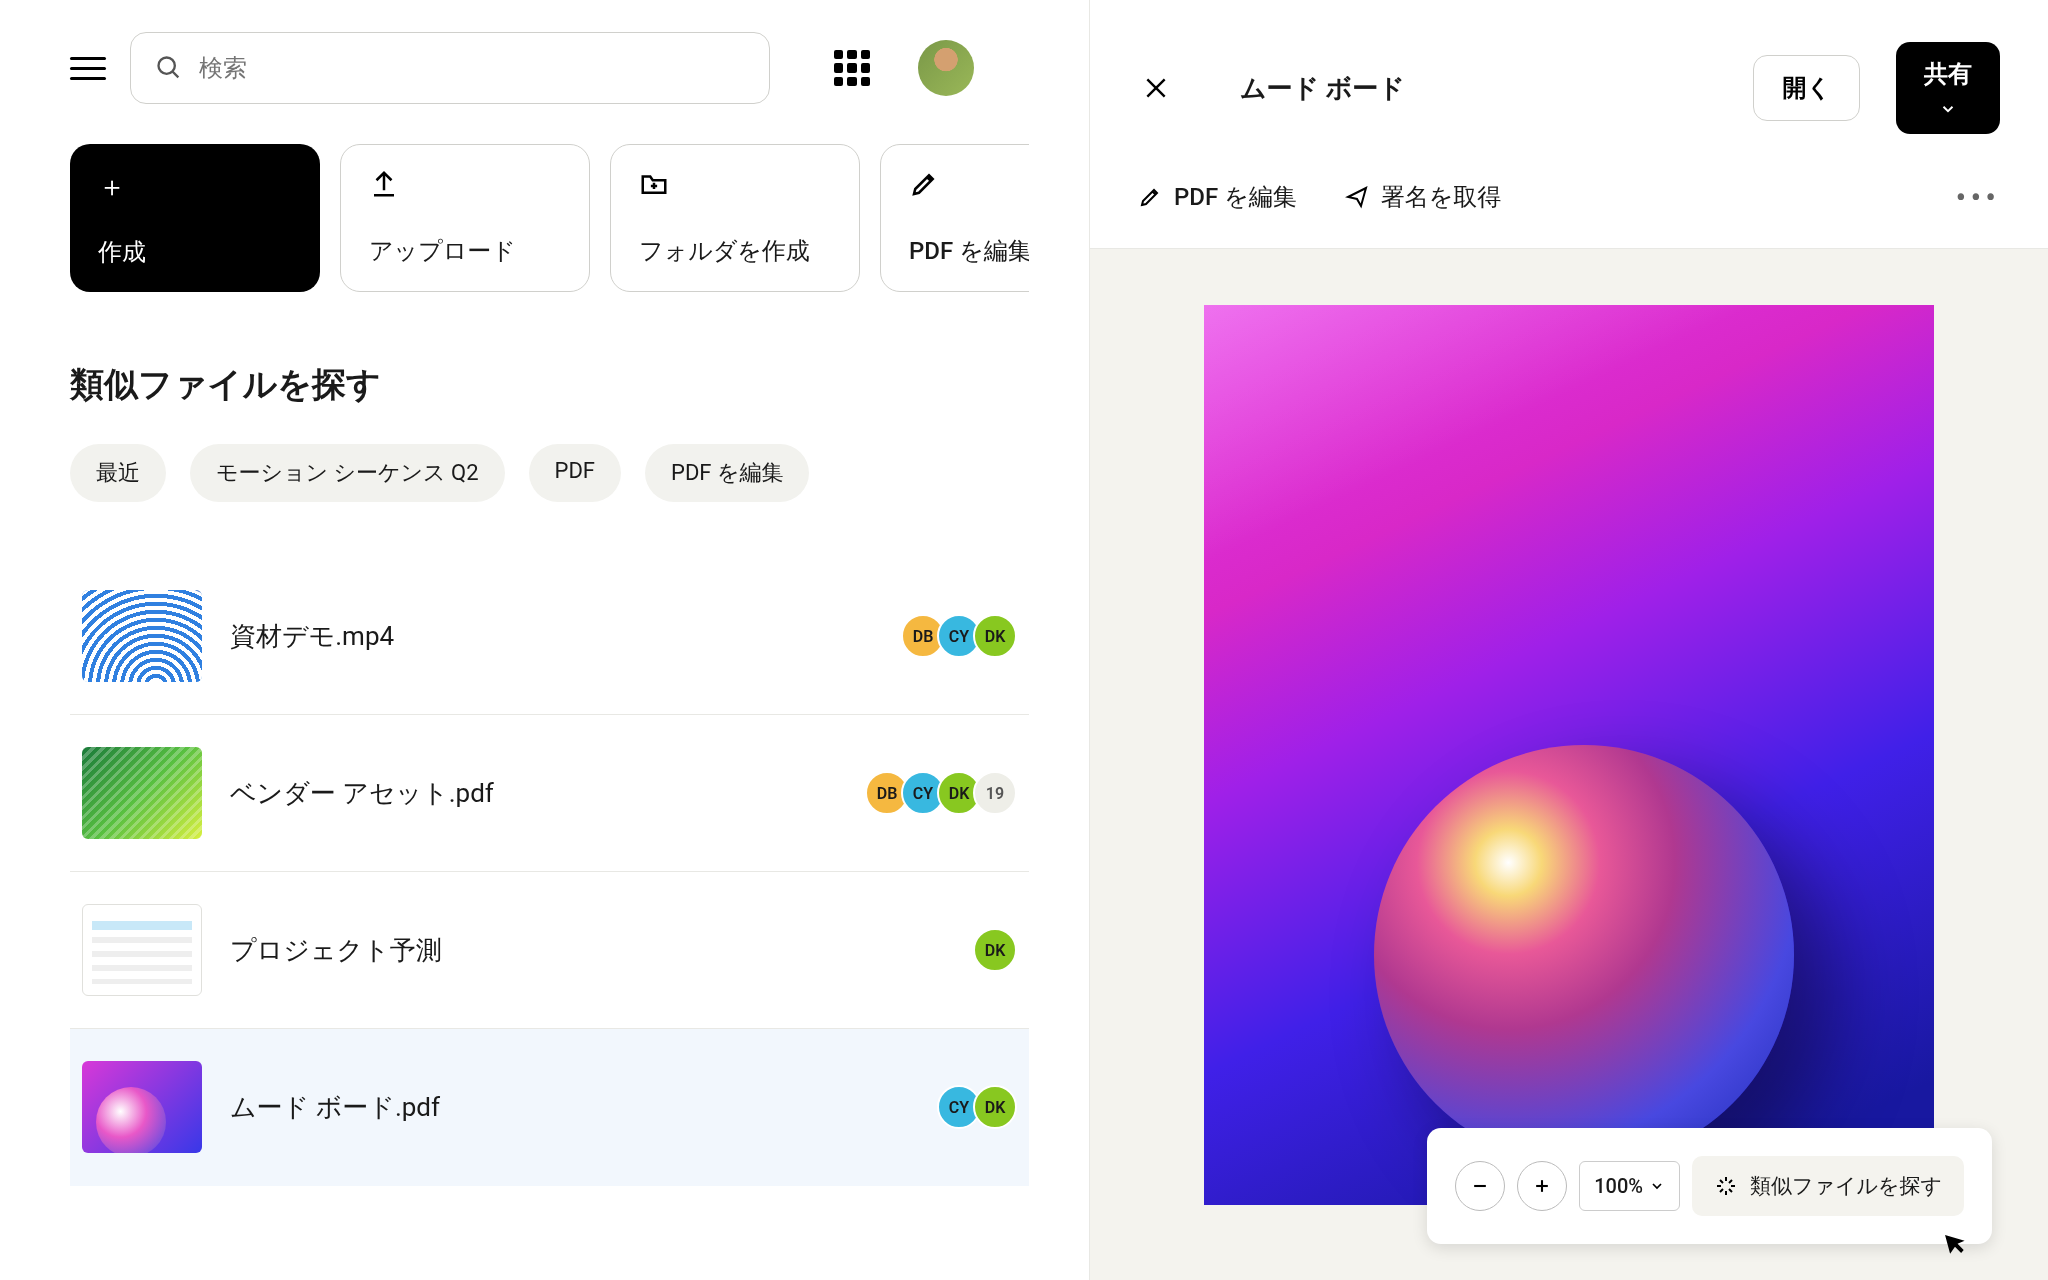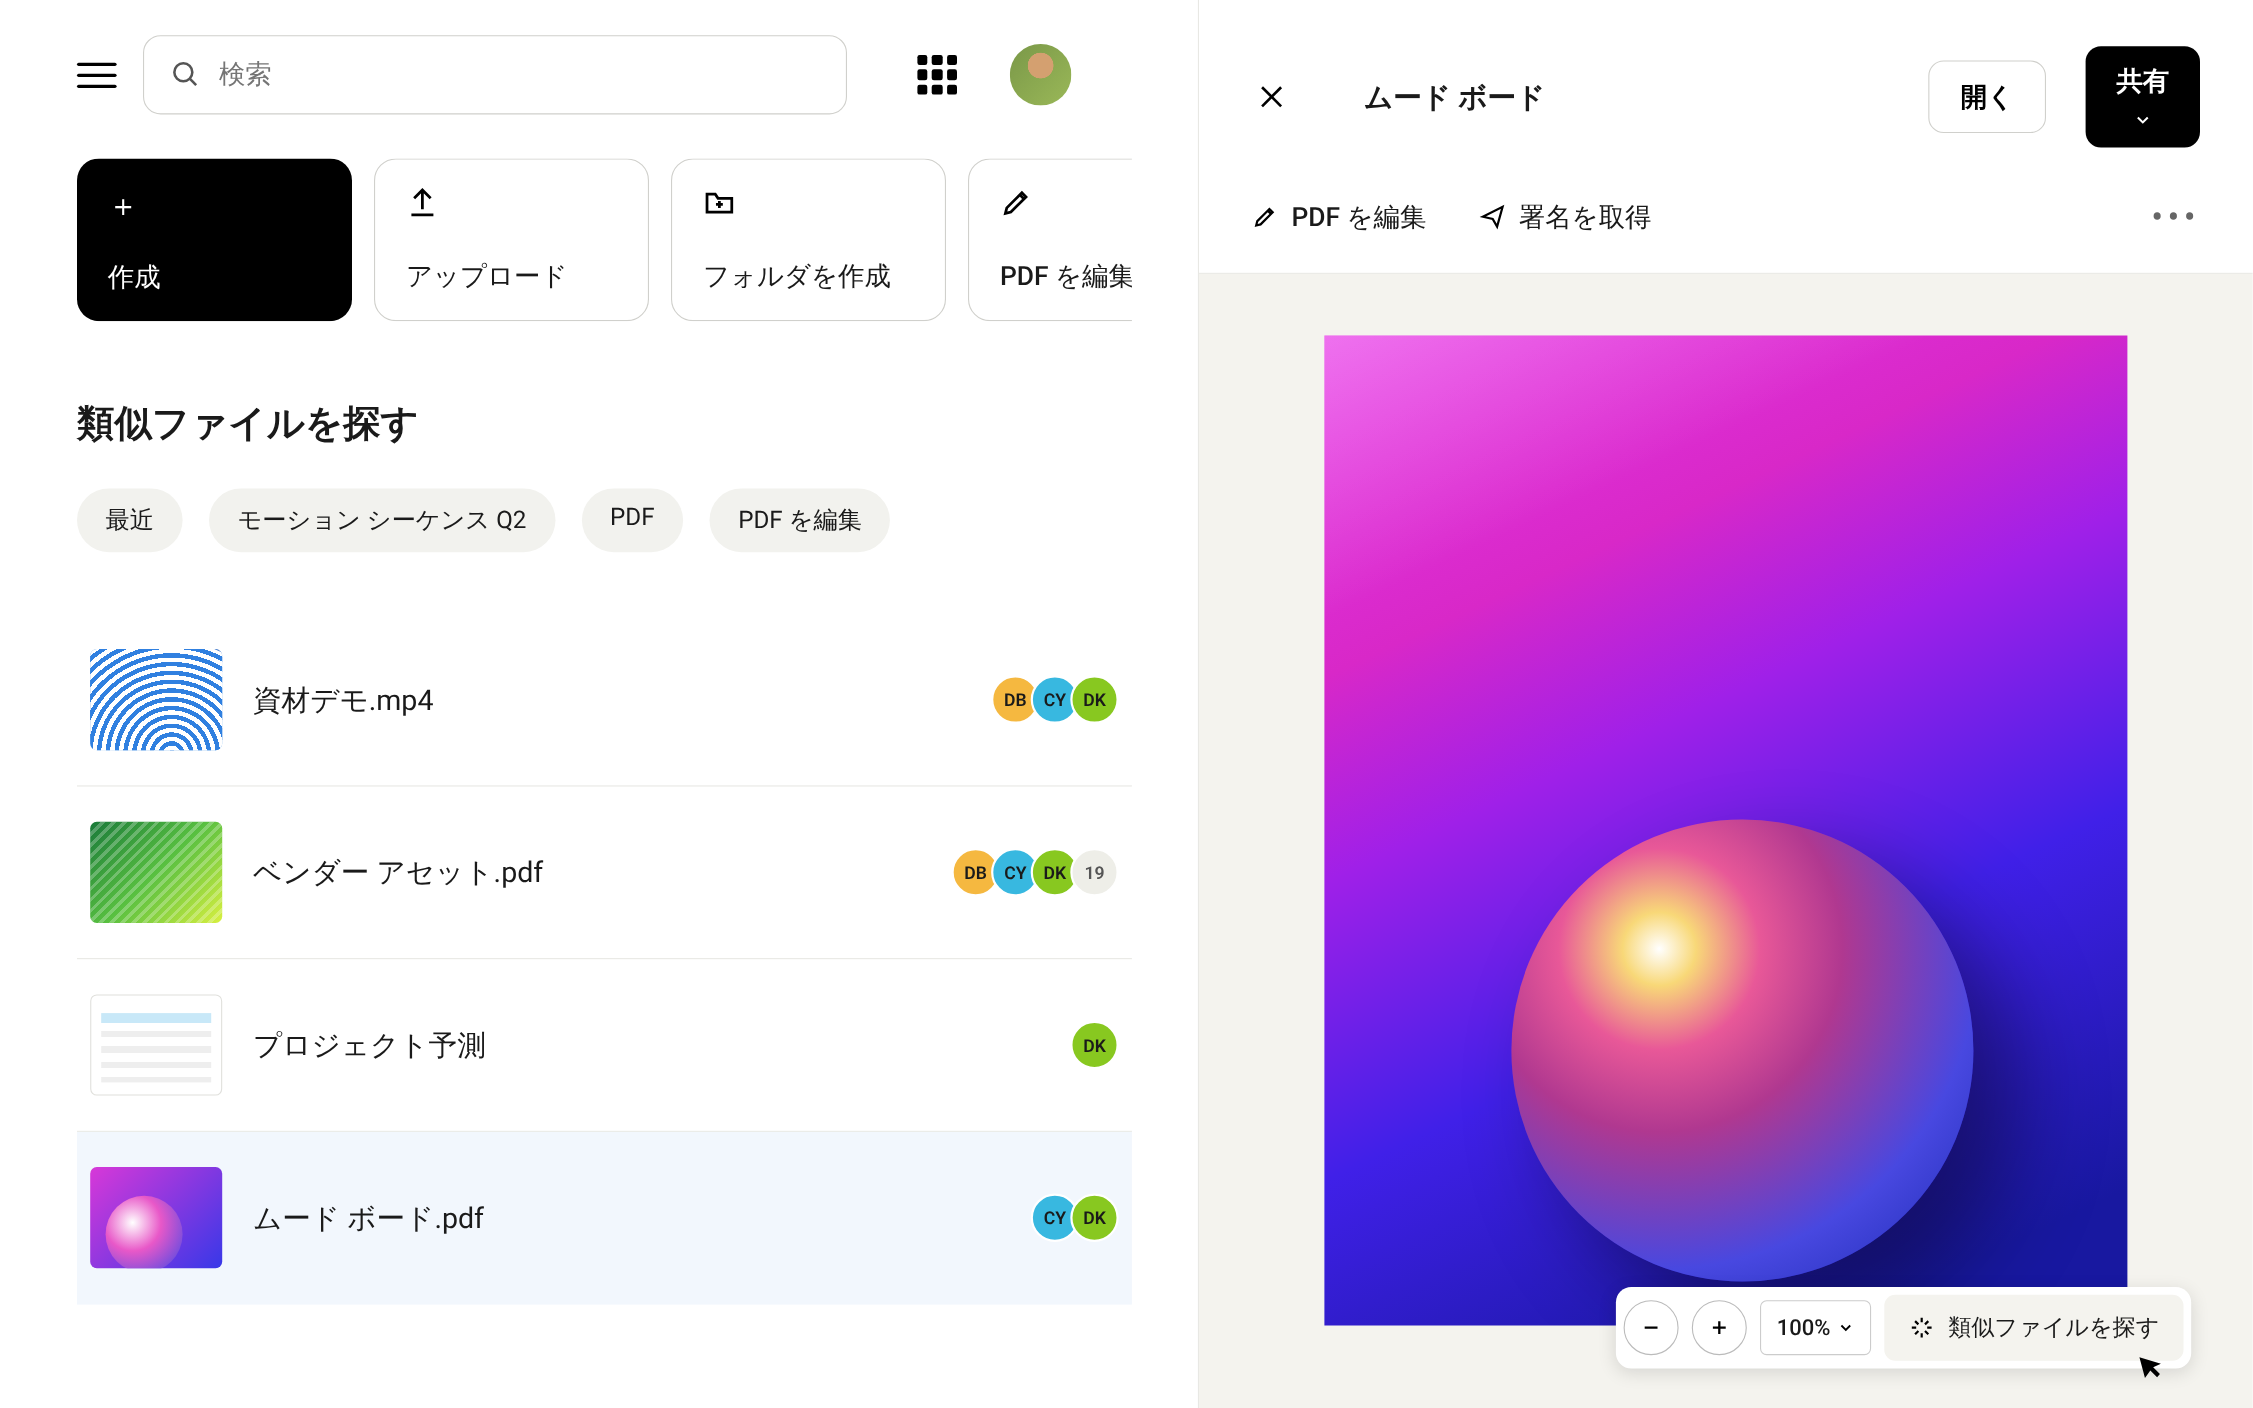--- a/index.html
+++ b/index.html
@@ -61,21 +61,21 @@
   .r-action { display: flex; align-items: center; gap: 12px; font-size: 24px; font-weight: 500; cursor: pointer; }
   .r-more { margin-left: auto; font-size: 32px; letter-spacing: 4px; cursor: pointer; color:#666; }
 
   
   .preview-area { flex: 1; background: #f4f3ee; display: flex; align-items: flex-start; justify-content: center; padding: 56px 0 0 0; position: relative; overflow: hidden; }
   .preview-img { width: 730px; height: 900px; background: linear-gradient(155deg, #e838e8 0%, #d828c8 25%, #a020e8 40%, #4020e8 62%, #1818a0 90%); position: relative; overflow: hidden; }
   .preview-img::before { content:""; position:absolute; bottom: 40px; left: 170px; width: 420px; height: 420px; border-radius: 50%; background: radial-gradient(circle at 32% 28%, #ffffff 0%, #f8d878 8%, #e85898 22%, #b03890 40%, #4848e0 70%, #1828b0 100%); box-shadow: 40px 40px 80px rgba(0,0,0,0.4); }
   .preview-img::after { content:""; position:absolute; top:-30%; left:-30%; width:200%; height:80%; background: linear-gradient(155deg, rgba(255,255,255,0.7) 0%, transparent 45%); }
 
   
-  .toolbar { position: absolute; bottom: 36px; right: 56px; display: flex; align-items: center; gap: 12px; background: #fff; padding: 7px; border-radius: 14px; box-shadow: 0 4px 16px rgba(0,0,0,0.12); }
+  .toolbar { position: absolute; bottom: 36px; right: 56px; display: flex; align-items: center; gap: 12px; background: #fff; padding: 28px; border-radius: 14px; box-shadow: 0 4px 16px rgba(0,0,0,0.12); }
   .tool-btn { width: 50px; height: 50px; border: 1.5px solid #bbb; border-radius: 50%; display: flex; align-items: center; justify-content: center; font-size: 24px; cursor: pointer; }
   .zoom-val { height: 50px; border: 1.5px solid #ccc; border-radius: 6px; padding: 0 14px; display: flex; align-items: center; gap: 6px; font-size: 20px; font-weight: 500; cursor: pointer; }
   .find-similar { height: 60px; background: #f4f3ee; border-radius: 10px; padding: 0 22px; display: flex; align-items: center; gap: 12px; font-size: 21px; font-weight: 500; cursor: pointer; }
   .cursor-arrow { position: absolute; bottom: 18px; right: 78px; font-size: 26px; color: #000; transform: rotate(-15deg); }
 
   svg { flex-shrink: 0; }
 </style>
 </head>
 <body>
 

